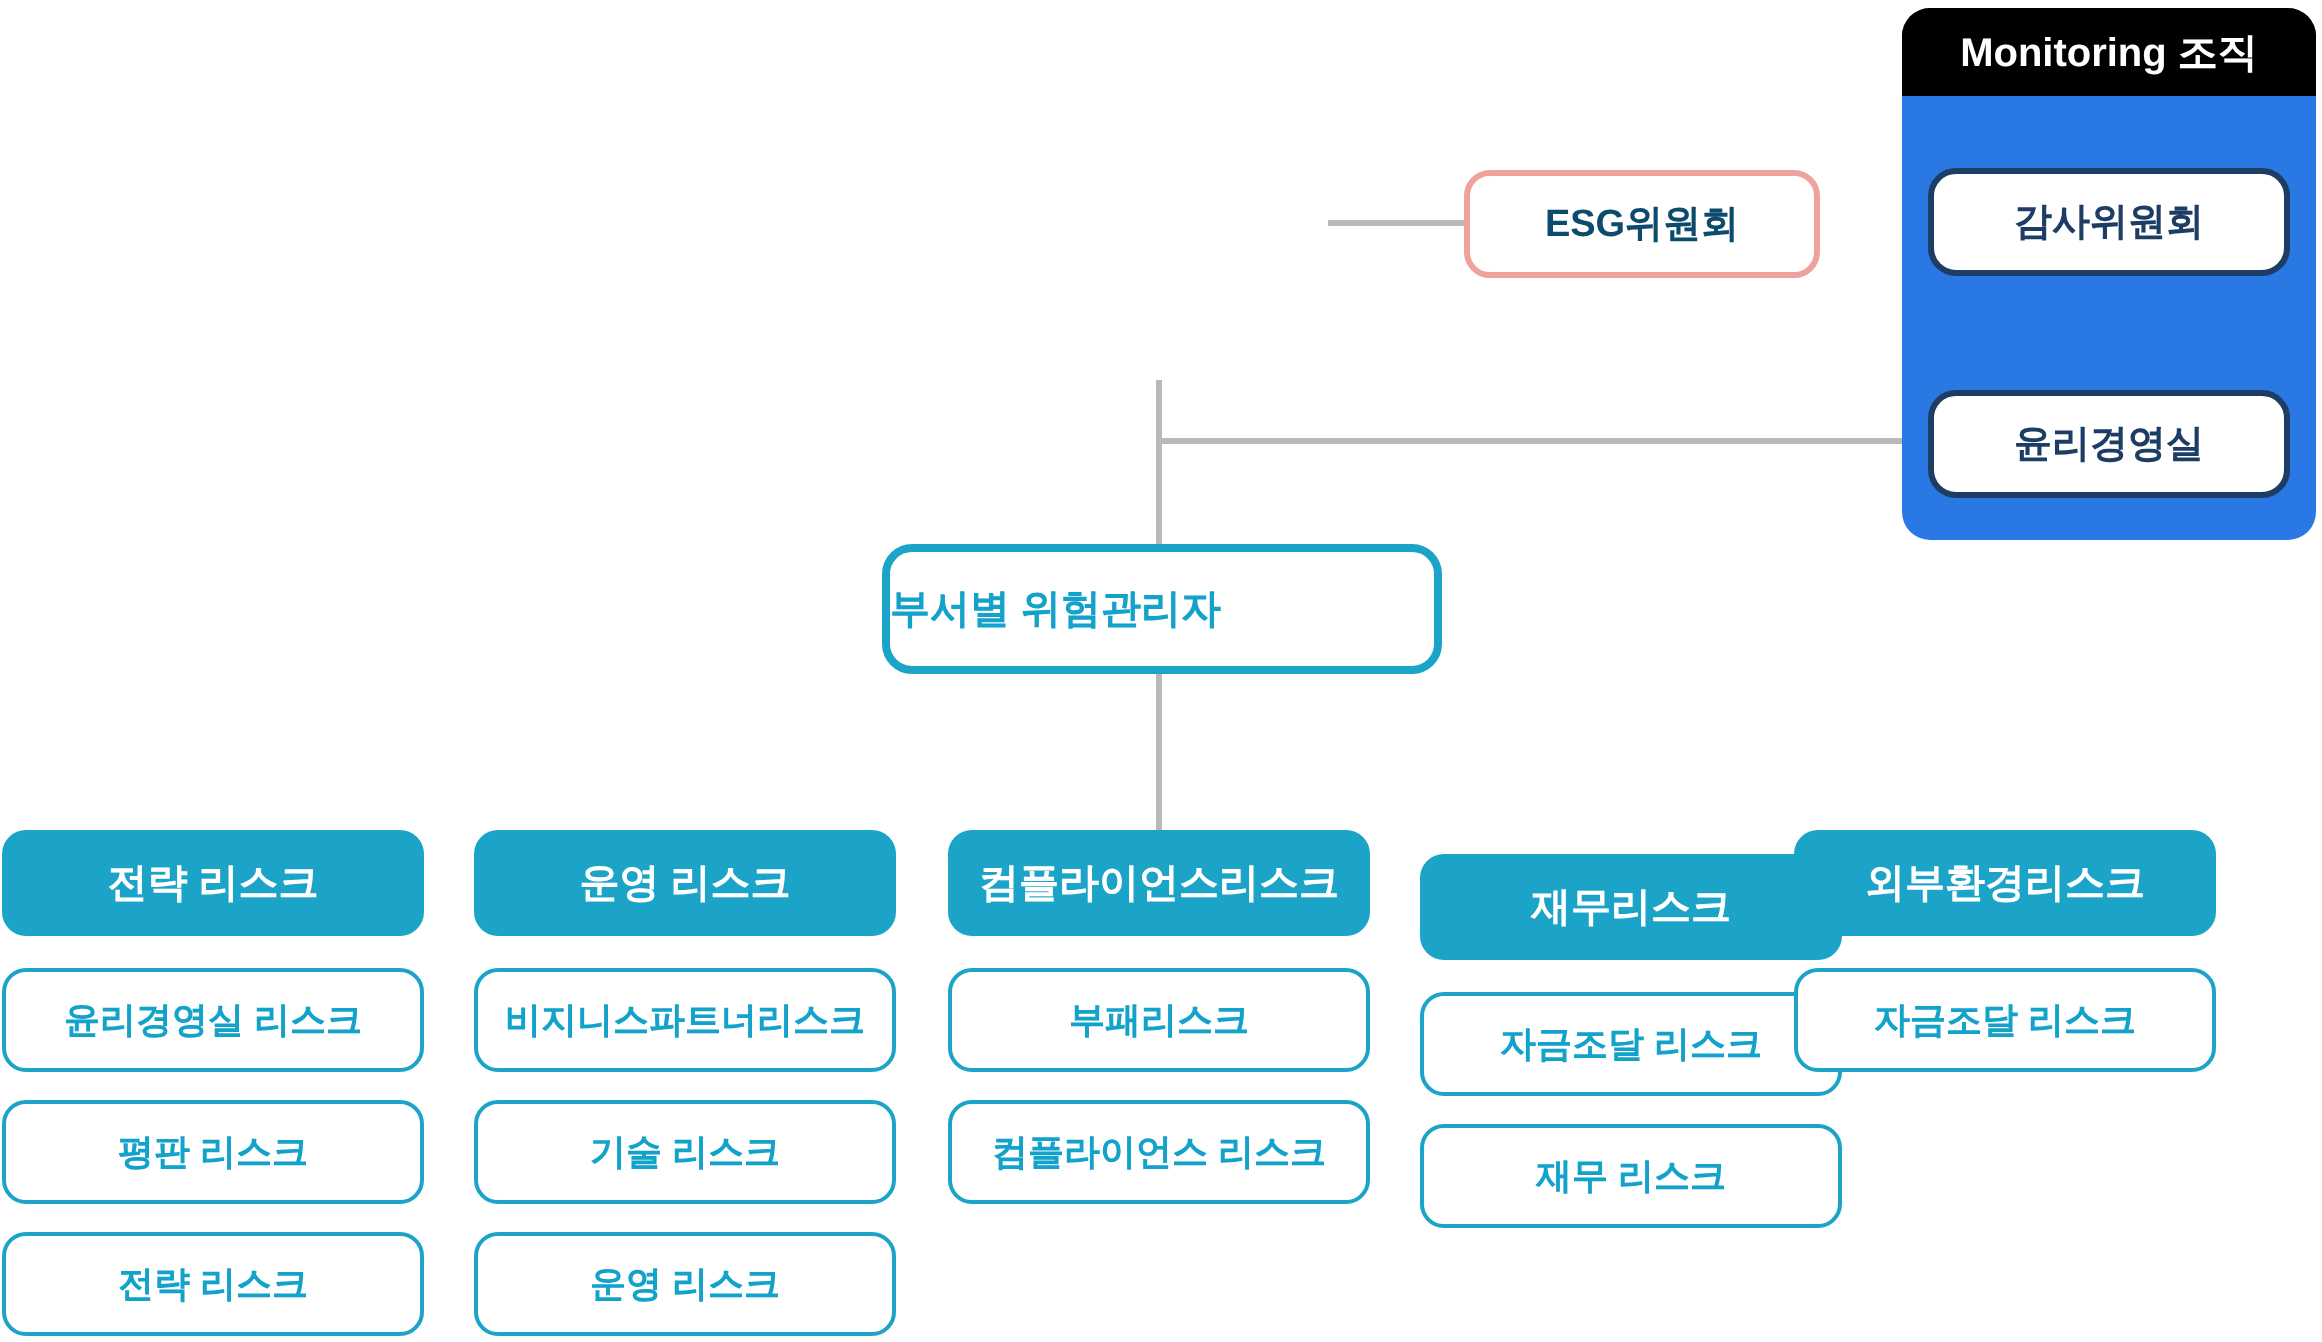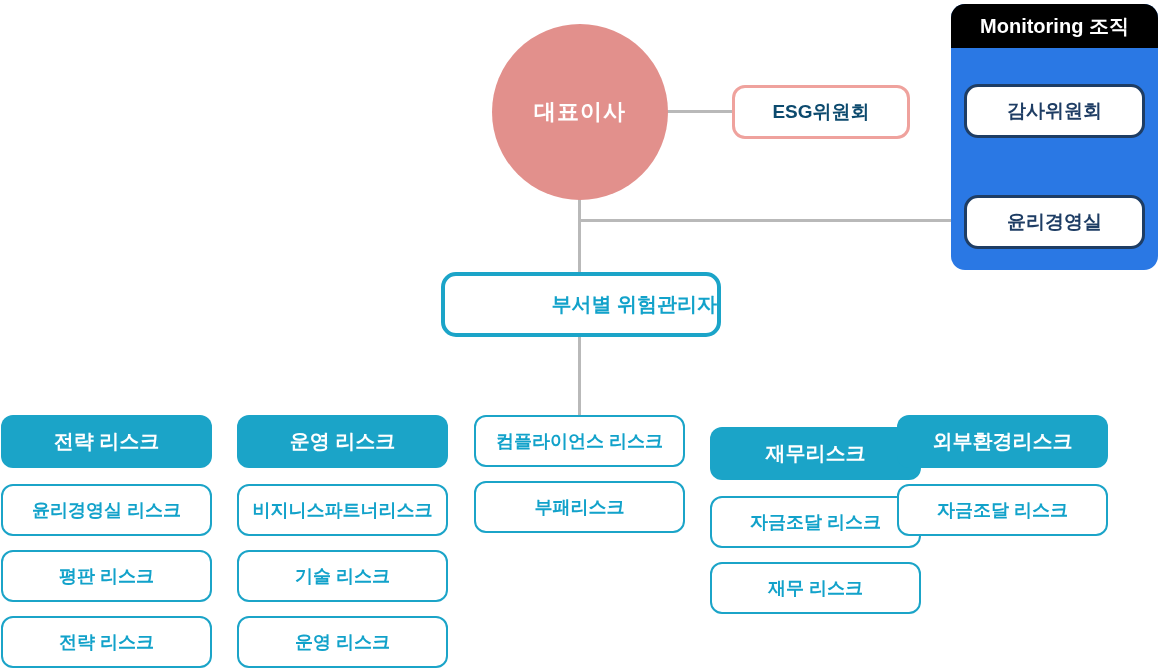--- a/index.html
+++ b/index.html
@@ -84,21 +84,21 @@
   .panel-box.ethics { top: 191px; }
   
   .manager-box {
     position: absolute;
     left: 441px; top: 272px;
     width: 280px; height: 65px;
     box-sizing: border-box;
     background: #ffffff;
     border: 4px solid #1ba4c8;
     border-radius: 15px;
-    display: flex; align-items: center; justify-content: flex-end;
+    display: flex; align-items: center; justify-content: flex-start;
     color: #12a2ca;
     font-size: 20px; font-weight: 600;
   }
   
   .risk-col {
     position: absolute;
     top: 415px;
     width: 211px;
   }
   .col-1 { left: 1px; }
@@ -132,23 +132,20 @@
 <body>
 
 <div class="canvas">
 
   <div class="connector conn-ceo-esg"></div>
   <div class="connector conn-ceo-down"></div>
   <div class="connector conn-branch-right"></div>
   <div class="connector conn-audit-ethics"></div>
   <div class="connector conn-manager-down"></div>
 
-  <div class="ceo-circle">
-    <span>대표이사</span>
-  </div>
 
   <div class="esg-box">
     <span>ESG위원회</span>
   </div>
 
   <div class="monitoring-panel">
     <div class="monitoring-header">
       <span>Monitoring 조직</span>
     </div>
     <div class="panel-box audit">
@@ -171,22 +168,23 @@
   </div>
 
   <div class="risk-col col-2">
     <div class="col-header">운영 리스크</div>
     <div class="col-item">비지니스파트너리스크</div>
     <div class="col-item">기술 리스크</div>
     <div class="col-item">운영 리스크</div>
   </div>
 
   <div class="risk-col col-3">
+    <div class="col-header">컴플라이언스리스크</div>
+    <div class="col-item">부패리스크</div>
     <div class="col-item">컴플라이언스 리스크</div>
-    <div class="col-item">부패리스크</div>
   </div>
 
   <div class="risk-col col-4">
     <div class="col-header">재무리스크</div>
     <div class="col-item">자금조달 리스크</div>
     <div class="col-item">재무 리스크</div>
   </div>
 
   <div class="risk-col col-5">
     <div class="col-header">외부환경리스크</div>

